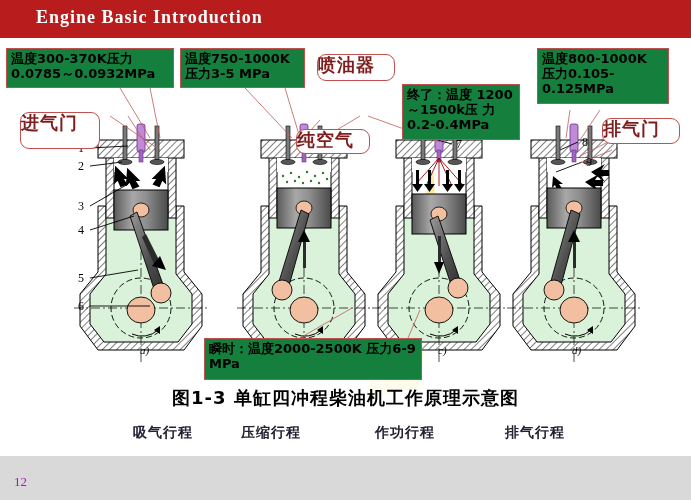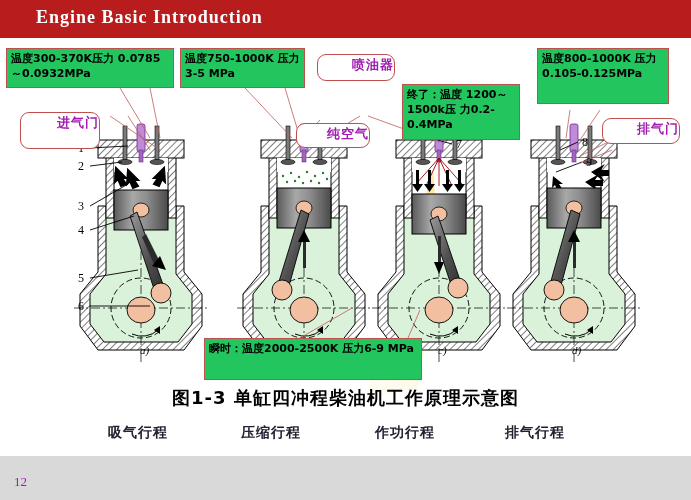--- a/index.html
+++ b/index.html
@@ -28,40 +28,40 @@
   }
   #page-number{
     position:absolute;left:14px;bottom:10px;
     color:#a21caf;font-size:13px;
     font-family:"Liberation Serif","DejaVu Serif",serif;
   }
   
   .callout{
     position:absolute;
     border:1.2px solid #c0504d;
-    background:#22c55e;
+    background:#15803d;
     color:#000000;
     font-weight:bold;
-    font-size:11px;
+    font-size:13px;
     line-height:15px;
     padding:2px 4px;
     box-sizing:border-box;
     font-family:"DejaVu Sans","Liberation Sans",sans-serif;
   }
   
   .bubble{
     position:absolute;
     border:1.4px solid #c0504d;
     border-radius:9px;
     background:#ffffff;
-    color:#a21caf;
+    color:#7f1d1d;
     font-weight:bold;
-    font-size:13px;
+    font-size:18px;
     line-height:20px;
-    text-align:right;
+    text-align:left;
     box-sizing:border-box;
     font-family:"DejaVu Sans","Liberation Sans",sans-serif;
     letter-spacing:1px;
   }
   
   #figure-caption{
     position:absolute;left:0;top:386px;width:691px;
     text-align:center;
     color:#000000;
     font-weight:bold;
@@ -311,30 +311,30 @@
 <div class="callout" style="left:180px;top:48px;width:125px;height:40px;">温度750-1000K 压力3-5 MPa</div>
 
 <div class="callout" style="left:402px;top:36px;width:118px;height:56px;margin-top:48px;">终了：温度 1200～1500k压 力0.2-0.4MPa</div>
 
 <div class="callout" style="left:537px;top:48px;width:132px;height:56px;">温度800-1000K 压力0.105-0.125MPa</div>
 
 <div class="callout" style="left:204px;top:338px;width:218px;height:42px;">瞬时：温度2000-2500K 压力6-9 MPa</div>
 
 <div class="bubble" style="left:20px;top:112px;width:80px;height:37px;">进气门</div>
 
-<div class="bubble" style="left:296px;top:123px;width:74px;height:25px;">纯空气</div>
+<div class="bubble" style="left:296px;top:129px;width:74px;height:25px;">纯空气</div>
 
 <div class="bubble" style="left:317px;top:54px;width:78px;height:27px;">喷油器</div>
 
 <div class="bubble" style="left:602px;top:118px;width:78px;height:26px;">排气门</div>
 
 <div id="figure-caption">图1-3  单缸四冲程柴油机工作原理示意图</div>
 
 <div id="stroke-labels">
-  <div class="stroke-label" style="left:83px;">吸气行程</div>
+  <div class="stroke-label" style="left:83px;text-align:right;">吸气行程</div>
   <div class="stroke-label" style="left:216px;">压缩行程</div>
   <div class="stroke-label" style="left:350px;">作功行程</div>
   <div class="stroke-label" style="left:480px;">排气行程</div>
 </div>
 
 <div id="footer">
   <div id="page-number">12</div>
 </div>
 
 </body></html>

